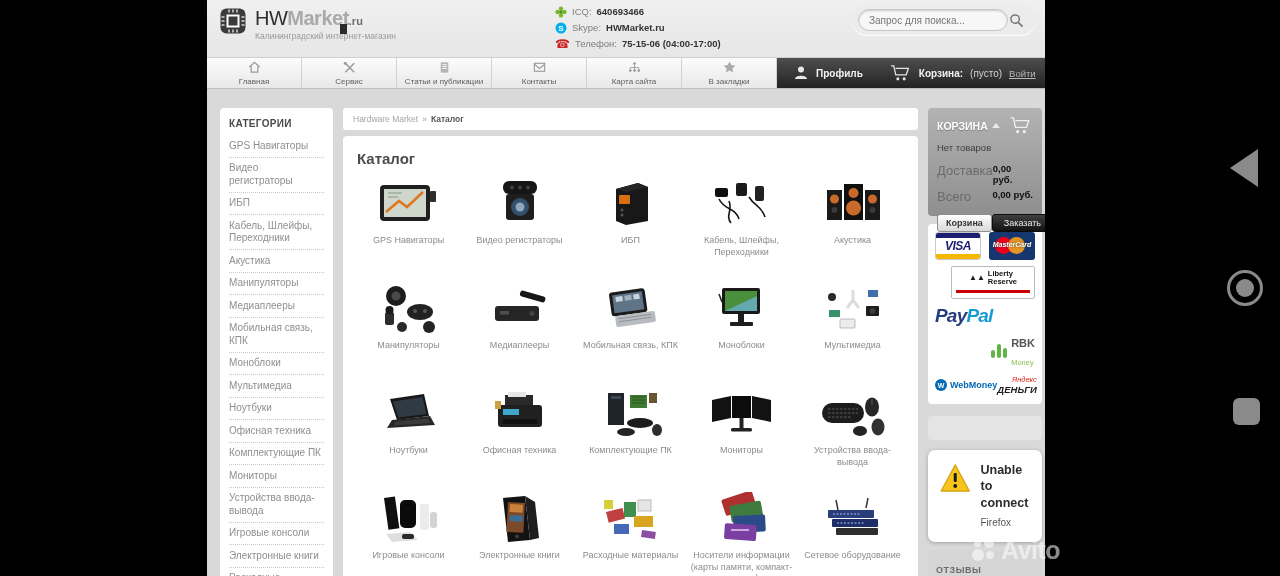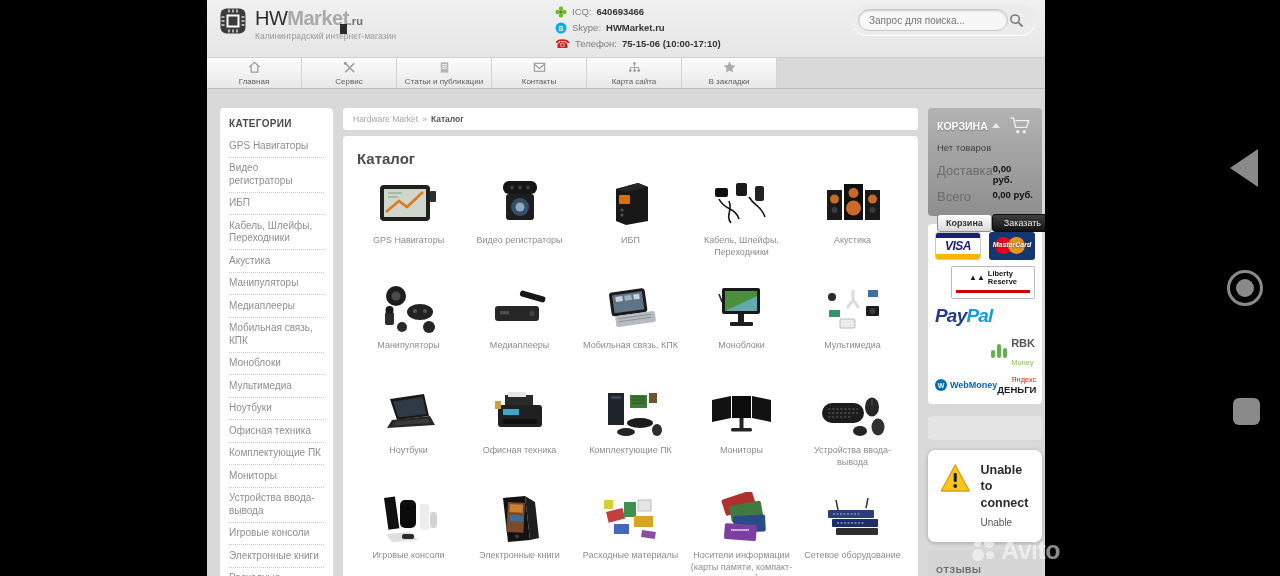--- a/index.html
+++ b/index.html
@@ -115,21 +115,21 @@
   .paypal .p1 { color:#253b80;font-style:italic; } .paypal .p2 { color:#179bd7; }
   .rbk { margin-left:auto; display:flex; align-items:center; gap:4px; }
   .rbk-bars { display:flex; align-items:flex-end; gap:2px; }
   .rbk-bars i { display:block; width:4px; border-radius:2px; background:#62b346; }
   .rbk-t1 { font-size:11px; font-weight:bold; color:#555; line-height:1; }
   .rbk-t2 { font-size:7.5px; color:#8cc152; line-height:1; }
   .wm { display:flex; align-items:center; gap:3px; }
   .wm-ico { width:12px; height:12px; border-radius:50%; background:#036cb5; color:#fff; font-size:7px;
     font-weight:bold; display:flex; align-items:center; justify-content:center; }
   .wm-t { font-size:9px; font-weight:bold; color:#0368b3; }
-  .ya { margin-left:auto; text-align:right; display:flex; align-items:flex-start; gap:14px; }
+  .ya { margin-left:auto; text-align:right; display:flex; align-items:flex-start; gap:14px;font-style:italic; }
   .ya-t1 { font-size:7.5px; color:#d52b1e; display:block; }
   .ya-t2 { font-size:9.5px; font-weight:bold; color:#1c1c1c; display:block; }
   .ya-ico { width:10px; height:10px; background:#f58220; border-radius:2px; }
   .qiwi { display:flex; align-items:center; gap:4px; }
   .qiwi-t { font-size:13px; font-weight:bold; color:#1b2a52; letter-spacing:1px; }
 
   .spacerpanel { margin-top:12px; height:24px; background:#e4e4e4; border-radius:4px; }
 
   .errorpopup { margin-top:10px; background:#fff; border-radius:7px; box-shadow:0 1px 4px rgba(0,0,0,.25);
     height:92px; padding:12px 6px 6px 10px; display:flex; gap:8px; overflow:hidden; }
@@ -203,21 +203,21 @@
           <svg width="12" height="12" viewBox="0 0 12 12">
             <circle cx="6" cy="6" r="5.5" fill="#00aff0"></circle>
             <text x="6" y="8.7" font-size="8" font-weight="bold" fill="#fff" text-anchor="middle" font-family="Liberation Sans, sans-serif">S</text>
           </svg>
           <span class="contact-label">Skype:</span>
           <span class="contact-value">HWMarket.ru</span>
         </div>
         <div class="contact-row">
           <span class="phone-glyph">☎</span>
           <span class="contact-label">Телефон:</span>
-          <span class="contact-value">75-15-06 (10:00-17:10)</span>
+          <span class="contact-value">75-15-06 (04:00-17:00)</span>
         </div>
       </div>
 
       <div class="searchwrap">
         <input class="search-input" type="text" placeholder="Запрос для поиска..." style="">
         <svg class="search-ico" width="15" height="15" viewBox="0 0 16 16">
           <circle cx="6.5" cy="6.5" r="4.5" fill="none" stroke="#777" stroke-width="1.6"></circle>
           <path d="M10 10 L14.5 14.5" stroke="#777" stroke-width="1.8"></path>
         </svg>
       </div>
@@ -263,20 +263,35 @@
               </g>
           </svg>
           <span>Карта сайта</span>
         </div>
         <div class="mbtn">
           <svg width="15" height="15" viewBox="0 0 16 16">
             <path d="M8 1.5 L9.9 5.4 L14.2 6 L11.1 9 L11.8 13.3 L8 11.2 L4.2 13.3 L4.9 9 L1.8 6 L6.1 5.4 Z" fill="#ababab"></path>
           </svg>
           <span>В закладки</span>
         </div>
+      </div>
+      <div class="menu-dark">
+        <svg width="16" height="16" viewBox="0 0 16 16">
+          <circle cx="8" cy="4.6" r="3" fill="#e8e8e8"></circle>
+          <path d="M2 14 c0 -4.5 12 -4.5 12 0 Z" fill="#e8e8e8"></path>
+        </svg>
+        <span class="plabel">Профиль</span>
+        <svg class="cartlabel" width="22" height="18" viewBox="0 0 24 20" style="margin-left:20px">
+          <path d="M1 2 h3 l2.2 10 h11.6 l2.4 -7.2 H6" fill="none" stroke="#e6e6e6" stroke-width="1.4"></path>
+          <circle cx="8.5" cy="16.5" r="1.7" fill="#e6e6e6"></circle>
+            <circle cx="15.5" cy="16.5" r="1.7" fill="#e6e6e6"></circle>
+        </svg>
+        <span class="plabel">Корзина:</span>
+        <span class="cartstate">(пусто)</span>
+        <span class="login-link">Войти</span>
       </div>
     </div>
 
     <aside class="cats">
       <div class="cats-title">КАТЕГОРИИ</div>
       <ul>
         <li>GPS Навигаторы</li>
         <li>Видео регистраторы</li>
         <li>ИБП</li>
         <li>Кабель, Шлейфы, Переходники</li>
@@ -642,21 +657,21 @@
       <div class="spacerpanel"></div>
 
       <div class="errorpopup">
         <svg width="36" height="32" viewBox="0 0 34 32">
           <path d="M17 3 L31 29 H3 Z" fill="#f7c51e" stroke="#d9a40f" stroke-width="1.5" stroke-linejoin="round"></path>
           <rect x="15.5" y="11" width="3" height="9" rx="1.2" fill="#1c1c1c"></rect>
           <circle cx="17" cy="24" r="1.9" fill="#1c1c1c"></circle>
         </svg>
         <div class="err-text">
           <div class="err-title">Unable to connect</div>
-          <div class="err-app">Unable</div>
+          <div class="err-app">Firefox</div>
         </div>
       </div>
 
       <div class="reviews">
         <span>ОТЗЫВЫ</span>
       </div>
     </aside>
   </div>
 
   <div class="andro-back"></div>

